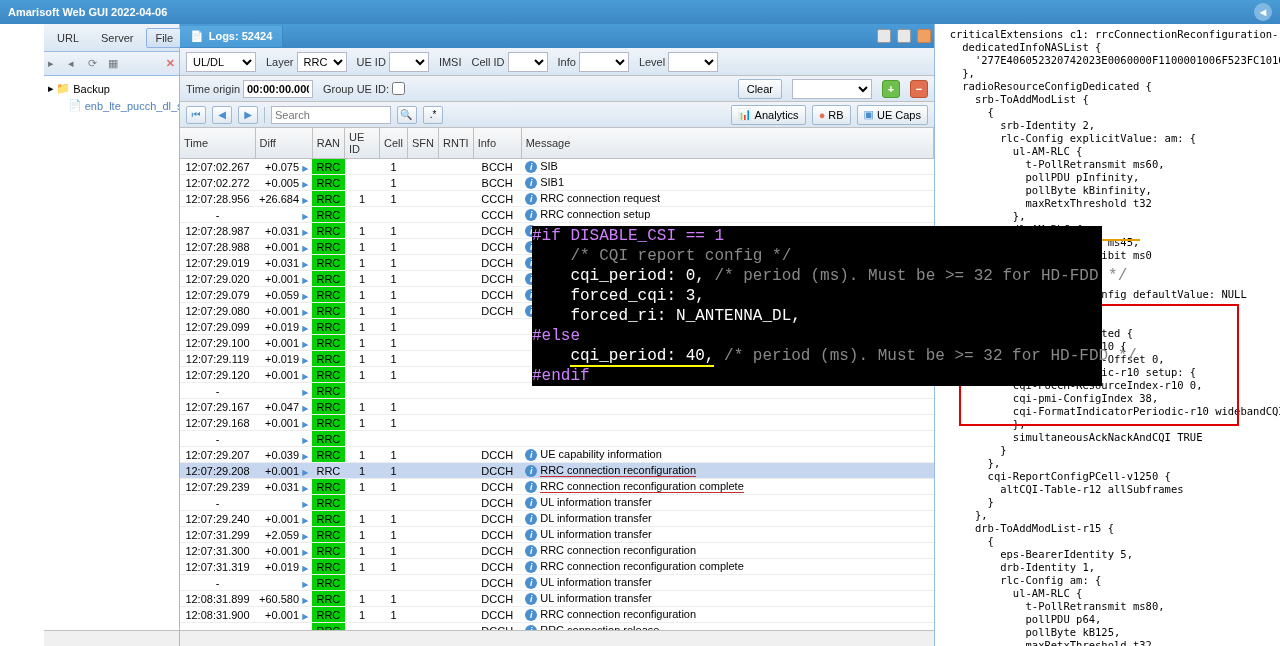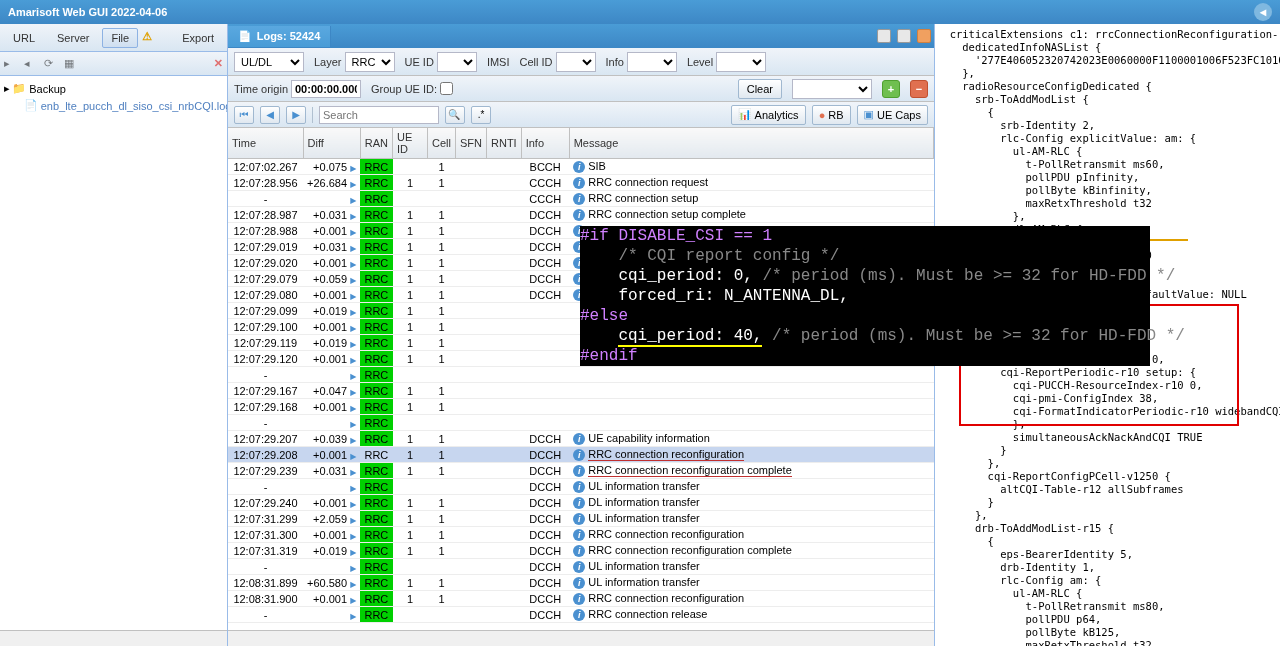--- a/index.html
+++ b/index.html
@@ -1,21 +1,21 @@
 <!DOCTYPE html>
 <html><head>
 <meta charset="utf-8">
 <style>
 * { box-sizing: border-box; margin: 0; padding: 0; }
 body { font-family: Arial, sans-serif; font-size: 11px; background: #fff; overflow: hidden; }
 .main-header { background: linear-gradient(#4a9cd6, #3d87c5); color: #fff; height: 24px; display: flex; align-items: center; padding: 0 8px; font-size: 11px; font-weight: bold; }
 .main-header .title { flex: 1; }
 .main-header .collapse-btn { width: 18px; height: 18px; background: #7fb8e0; border-radius: 50%; display: flex; align-items: center; justify-content: center; cursor: pointer; }
 .layout { display: flex; height: calc(100vh - 24px); }
-.left-panel { width: 228px; border-right: 1px solid #99bbe8; display: flex; flex-direction: column; }
+.left-panel { width: 180px; border-right: 1px solid #99bbe8; display: flex; flex-direction: column; padding-left: 44px; }
 .toolbar { background: linear-gradient(#f0f4f9, #d9e6f2); border-bottom: 1px solid #99bbe8; padding: 3px 4px; display: flex; gap: 4px; align-items: center; height: 28px; }
 .tb-btn { padding: 3px 8px; border: 1px solid transparent; background: transparent; cursor: pointer; border-radius: 2px; font-size: 11px; color: #333; }
 .tb-btn.active { background: linear-gradient(#e8f0f8, #cfdff0); border: 1px solid #8db2e3; }
 .tb-icon { width: 16px; height: 16px; display: inline-block; }
 .icon-warn { color: #e0a000; font-weight: bold; }
 .tree-toolbar { background: linear-gradient(#f0f4f9, #d9e6f2); border-bottom: 1px solid #99bbe8; padding: 3px 4px; display: flex; gap: 6px; align-items: center; height: 24px; }
 .tree-icon { width: 14px; height: 14px; opacity: 0.5; cursor: pointer; }
 .close-x { margin-left: auto; color: #e07070; cursor: pointer; font-weight: bold; }
 .tree { padding: 4px; flex: 1; overflow: auto; }
 .tree-node { padding: 2px 0; display: flex; align-items: center; gap: 3px; font-size: 11px; }
@@ -205,20 +205,31 @@
               <td class="col-diff">+0.075 <span class="diff-arrow">▶</span></td>
               <td class="col-ran ran-cell">RRC</td>
               <td class="col-ueid"></td>
               <td class="col-cell">1</td>
               <td class="col-sfn"></td>
               <td class="col-rnti"></td>
               <td class="col-info">BCCH</td>
               <td class="col-msg"><span class="info-i">i</span>SIB</td>
             </tr>
             <tr>
+              <td class="col-time">12:07:02.272</td>
+              <td class="col-diff">+0.005 <span class="diff-arrow">▶</span></td>
+              <td class="col-ran ran-cell">RRC</td>
+              <td class="col-ueid"></td>
+              <td class="col-cell">1</td>
+              <td class="col-sfn"></td>
+              <td class="col-rnti"></td>
+              <td class="col-info">BCCH</td>
+              <td class="col-msg"><span class="info-i">i</span>SIB1</td>
+            </tr>
+            <tr>
               <td class="col-time">12:07:28.956</td>
               <td class="col-diff">+26.684 <span class="diff-arrow">▶</span></td>
               <td class="col-ran ran-cell">RRC</td>
               <td class="col-ueid">1</td>
               <td class="col-cell">1</td>
               <td class="col-sfn"></td>
               <td class="col-rnti"></td>
               <td class="col-info">CCCH</td>
               <td class="col-msg"><span class="info-i">i</span>RRC connection request</td>
             </tr>
@@ -521,20 +532,21 @@
             </tr>
           </tbody>
       </table>
     </div>
     <div class="hscroll"></div>
 
     <div class="code-overlay" id="code-overlay">
         <div class="code-line"><span class="c-purple">#if DISABLE_CSI == 1</span></div>
         <div class="code-line">    <span class="c-comment">/* CQI report config */</span></div>
         <div class="code-line">    cqi_period: 0, <span class="c-comment">/* period (ms). Must be &gt;= 32 for HD-FDD */</span></div>
+        <div class="code-line">    forced_cqi: 3,</div>
         <div class="code-line">    forced_ri: N_ANTENNA_DL,</div>
         <div class="code-line"><span class="c-purple">#else</span></div>
         <div class="code-line">    <span class="c-yellow-underline">cqi_period: 40,</span> <span class="c-comment">/* period (ms). Must be &gt;= 32 for HD-FDD */</span></div>
         <div class="code-line"><span class="c-purple">#endif</span></div>
       </div>
     <div class="overlay-arrow"></div>
   </div>
 
   <div class="right-panel">
     <pre>  criticalExtensions c1: rrcConnectionReconfiguration-r8: {

